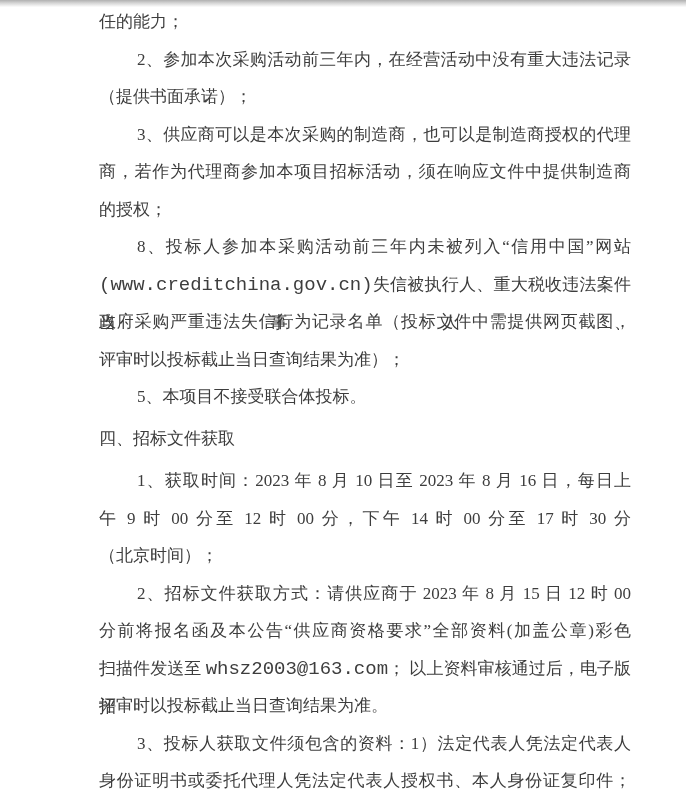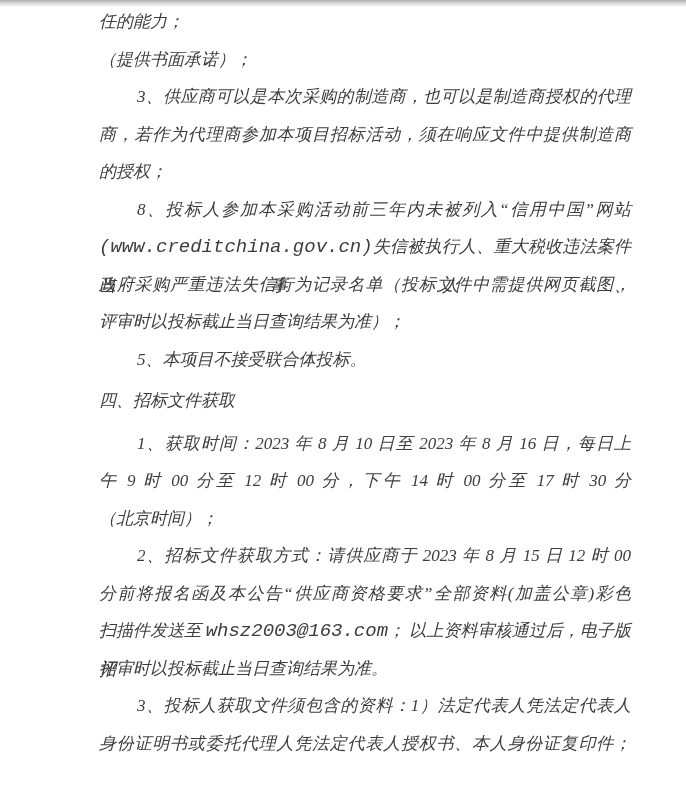--- a/index.html
+++ b/index.html
@@ -47,22 +47,23 @@
   }
   .mono {
     font-family: "Liberation Mono", "DejaVu Sans Mono", monospace;
     font-size: 19px;
   }
 </style>
 </head>
 <body>
 
 <div class="top-shadow"></div>
-<div class="doc" style="color: rgb(61, 61, 61); font-style: italic;">
+<div class="doc" style="color: rgb(61, 61, 61);">
     <div class="line"><span class="cjk">任的能力；</span></div>
+    <div class="line indent fill"><span class="cjk">2、参加本次采购活动前三年内，在经营活动中没有重大违法记录</span></div>
     <div class="line"><span class="cjk">（提供书面承诺）；</span></div>
     <div class="line indent fill"><span class="cjk">3、供应商可以是本次采购的制造商，也可以是制造商授权的代理</span></div>
     <div class="line fill"><span class="cjk">商，若作为代理商参加本项目招标活动，须在响应文件中提供制造商</span></div>
     <div class="line"><span class="cjk">的授权；</span></div>
     <div class="line indent fill"><span class="cjk">8、投标人参加本采购活动前三年内未被列入“信用中国”网站</span></div>
     <div class="line fill"><span class="mono">(www.creditchina.gov.cn)</span><span class="cjk">失信被执行人、重大税收违法案件当事人、</span></div>
     <div class="line fill"><span class="cjk">政府采购严重违法失信行为记录名单（投标文件中需提供网页截图，</span></div>
     <div class="line"><span class="cjk">评审时以投标截止当日查询结果为准）；</span></div>
     <div class="line indent"><span class="cjk">5、本项目不接受联合体投标。</span></div>
     <div class="line heading"><span class="cjk">四、招标文件获取</span></div>

